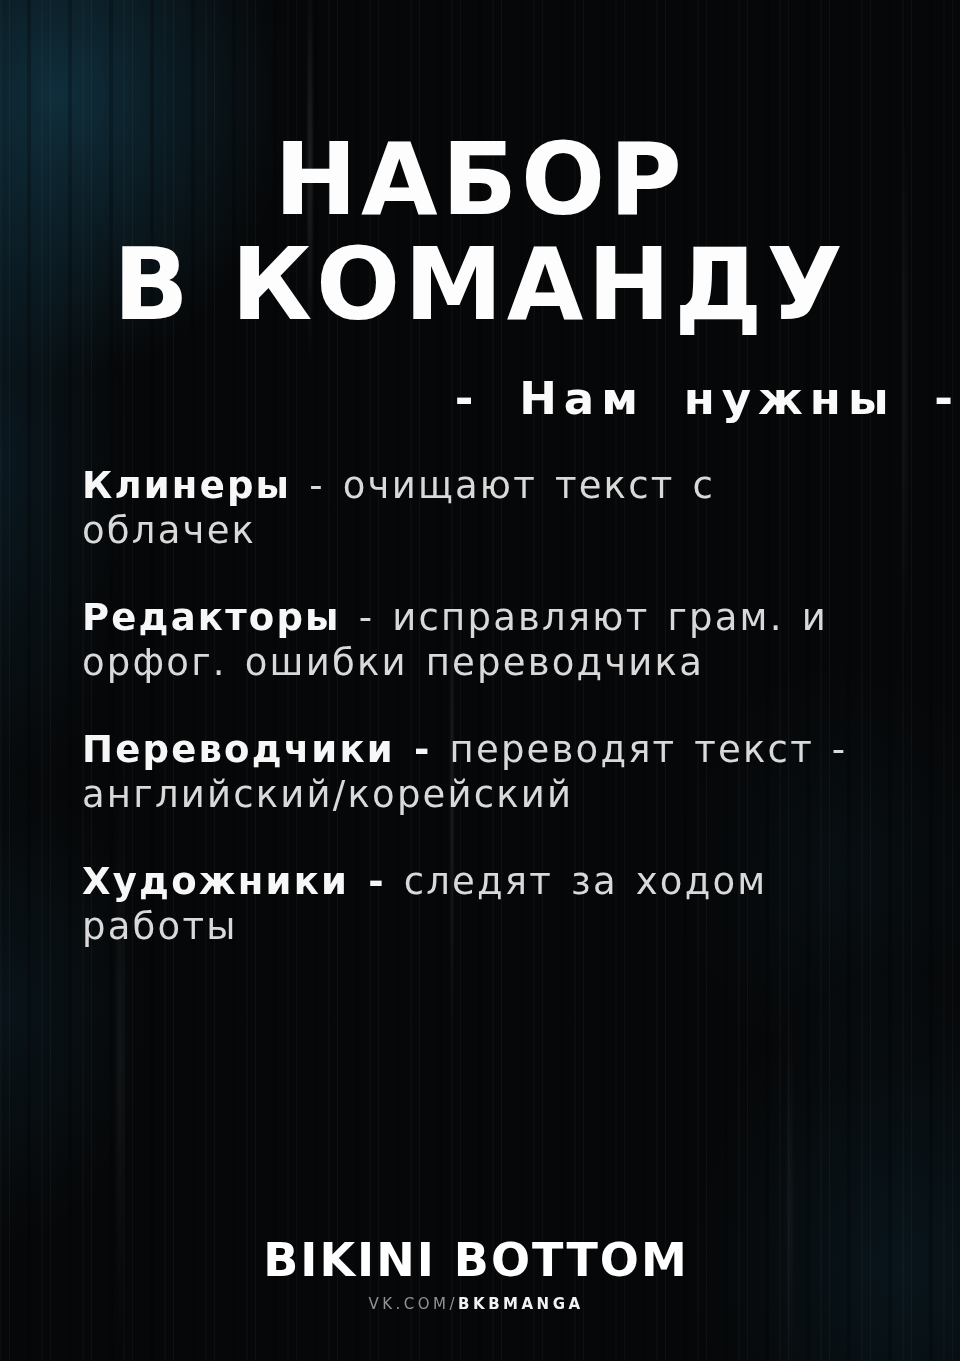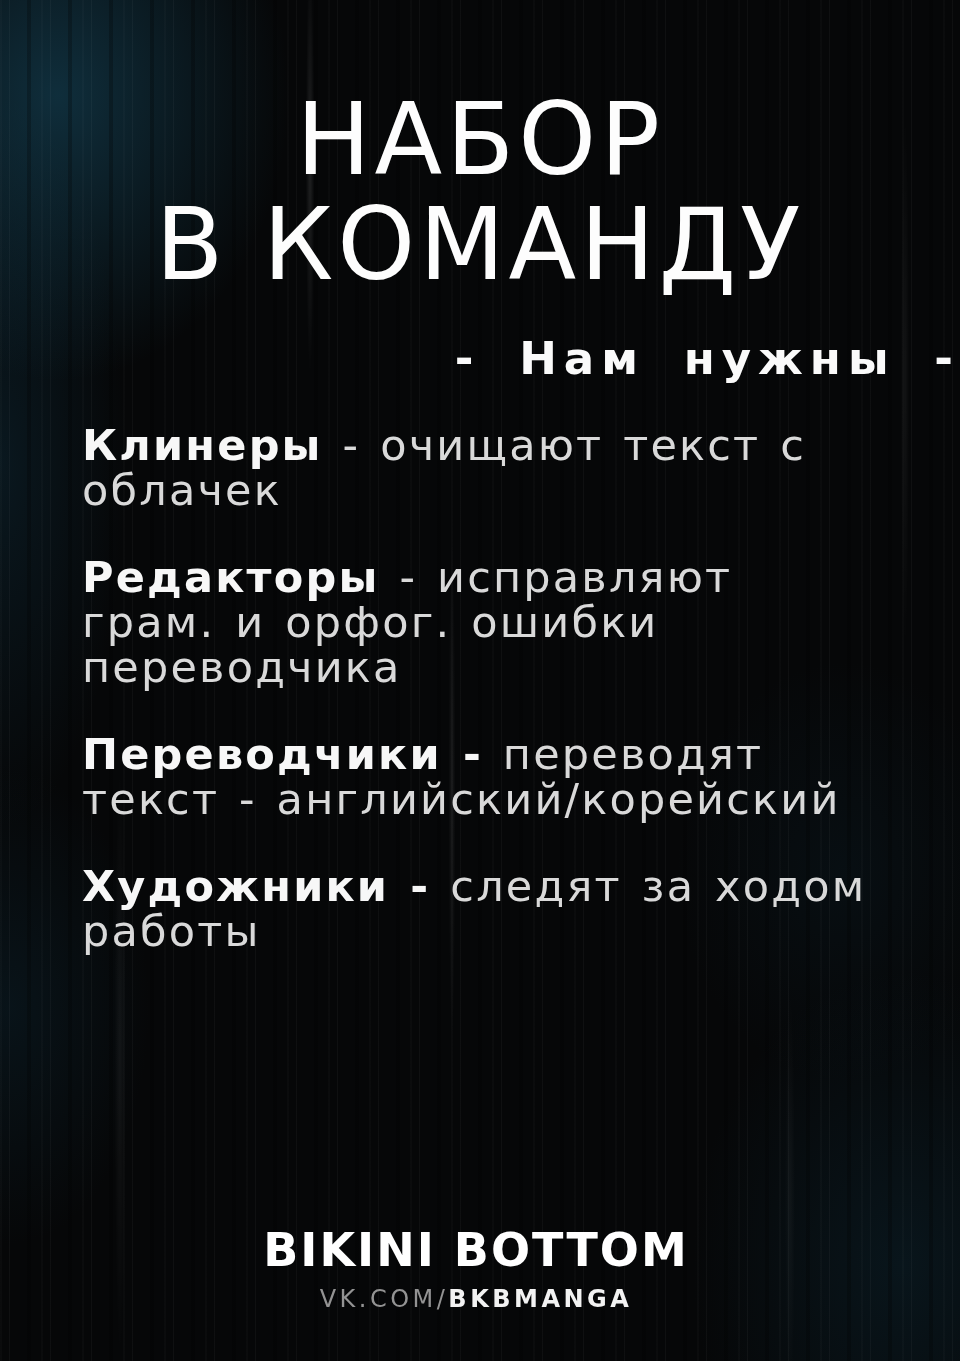--- a/index.html
+++ b/index.html
@@ -37,61 +37,62 @@
         transparent 10px, transparent 27px,
         rgba(0,0,0,0.25) 27px, rgba(0,0,0,0.25) 31px,
         transparent 31px, transparent 41px);
     pointer-events: none;
   }
   .content { position: relative; z-index: 1; height: 100%; }
 
   .header { padding-top: 88px; text-align: center; }
   .title {
     color: #fdfdfd;
-    font-weight: 400;
+    font-weight: 700;
     font-size: 99px;
     line-height: 1.06;
     letter-spacing: 4px;
+    margin-top: 40px;
   }
   .subtitle {
     margin-top: 34px;
     color: #fafafa;
     font-weight: 700;
     font-size: 45px;
     letter-spacing: 7px;
     word-spacing: 16px;
     text-align: right;
   }
 
   .roles {
     margin-top: 38px;
     padding: 0 88px 0 82px;
     list-style: none;
   }
   .role {
-    font-size: 43px;
+    font-size: 37px;
     line-height: 45px;
     letter-spacing: 2.2px;
     word-spacing: 4px;
     margin-bottom: 42px;
     color: #d9d9d9;
   }
   .role-name { color: #f7f7f7; font-weight: 700; }
   .role-desc { color: #d9d9d9; font-weight: 400; }
 
   .footer { position: absolute; left: 0; right: 8px; bottom: 48px; text-align: center; }
   .team-name {
     color: #ffffff;
     font-weight: 800;
     font-size: 46px;
     letter-spacing: 2px;
   }
   .team-link {
     margin-top: 8px;
-    font-size: 24px;
+    font-size: 15px;
     letter-spacing: 3.5px;
   }
   .link-prefix { color: #939393; font-weight: 400; }
   .link-handle { color: #f2f2f2; font-weight: 700; }
 </style>
 </head>
 <body>
 
 <div class="poster">
   <div class="content">

